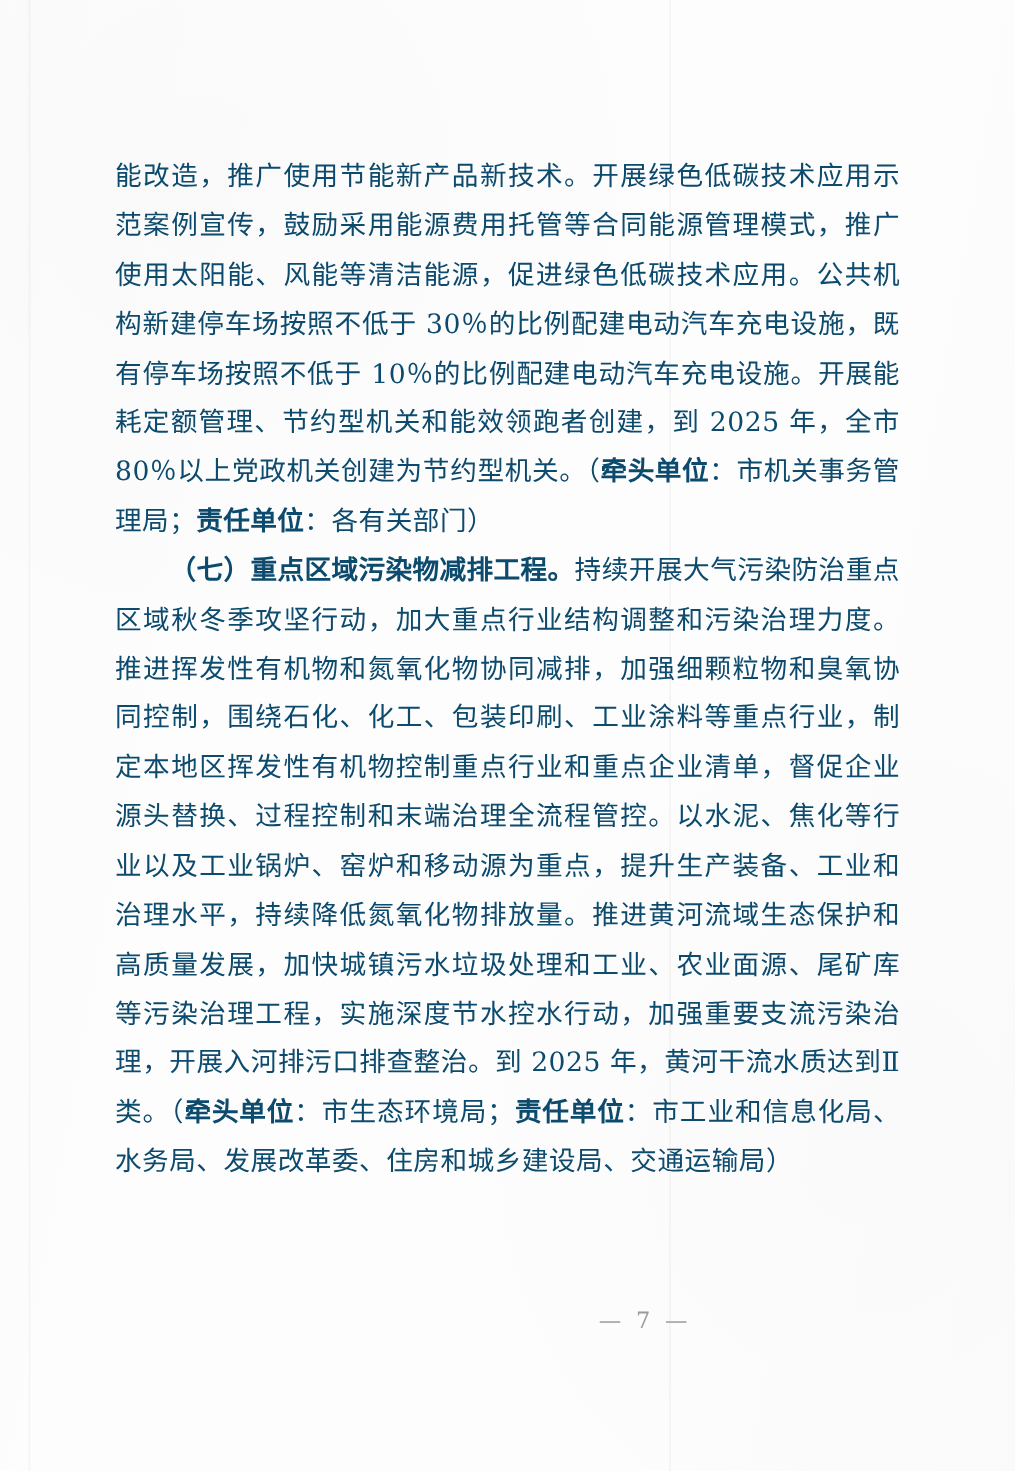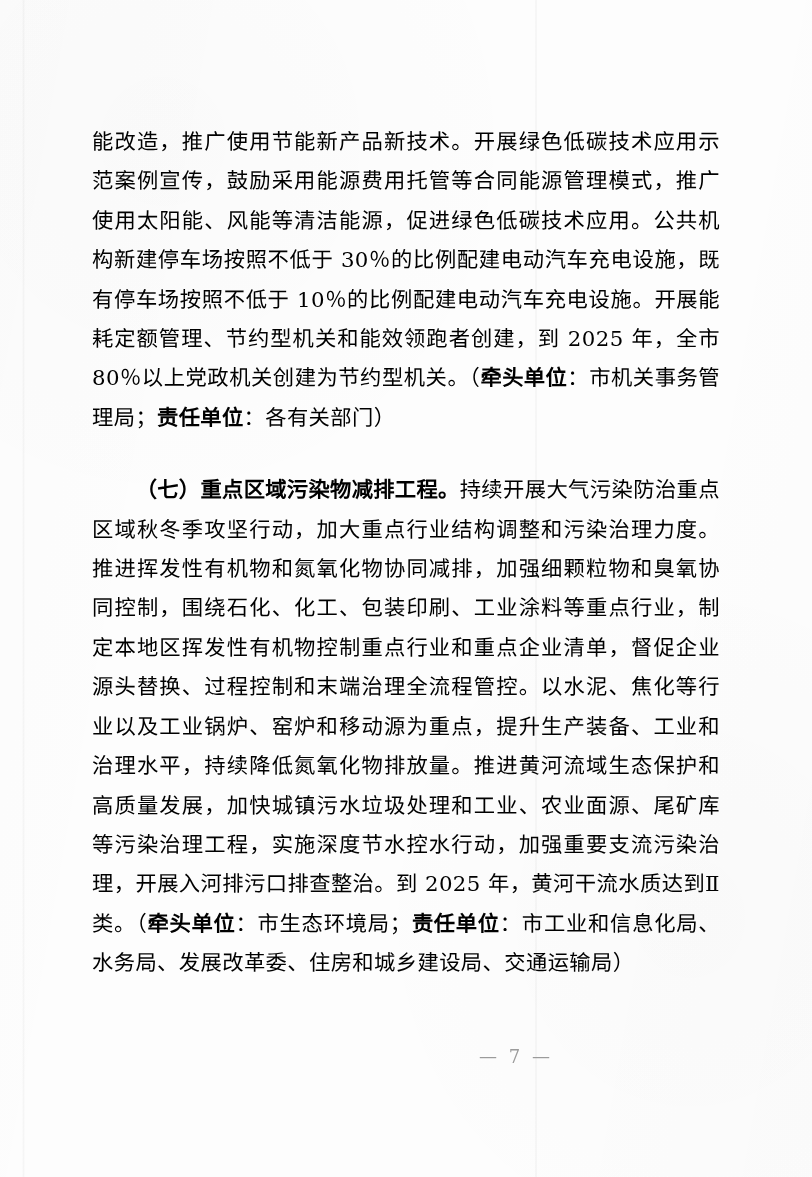--- a/index.html
+++ b/index.html
@@ -54,30 +54,29 @@
     position: absolute;
     left: 92px;
     top: 122px;
     width: 628px;
   }
 
   p.para {
     margin: 0;
     font-size: 21.3px;
     line-height: 39.4px;
-    color: #000000;
+    color: #0c4a6e;
     text-align: justify;
     text-justify: inter-ideograph;
     letter-spacing: 0.4px;
     font-weight: 500;
   }
 
   p.indent {
     text-indent: 2.05em;
-    margin-top: 33px;
   }
 
   b.lead {
     font-weight: 700;
     letter-spacing: 0.3px;
   }
 
   .page-number {
     position: absolute;
     left: 0;

